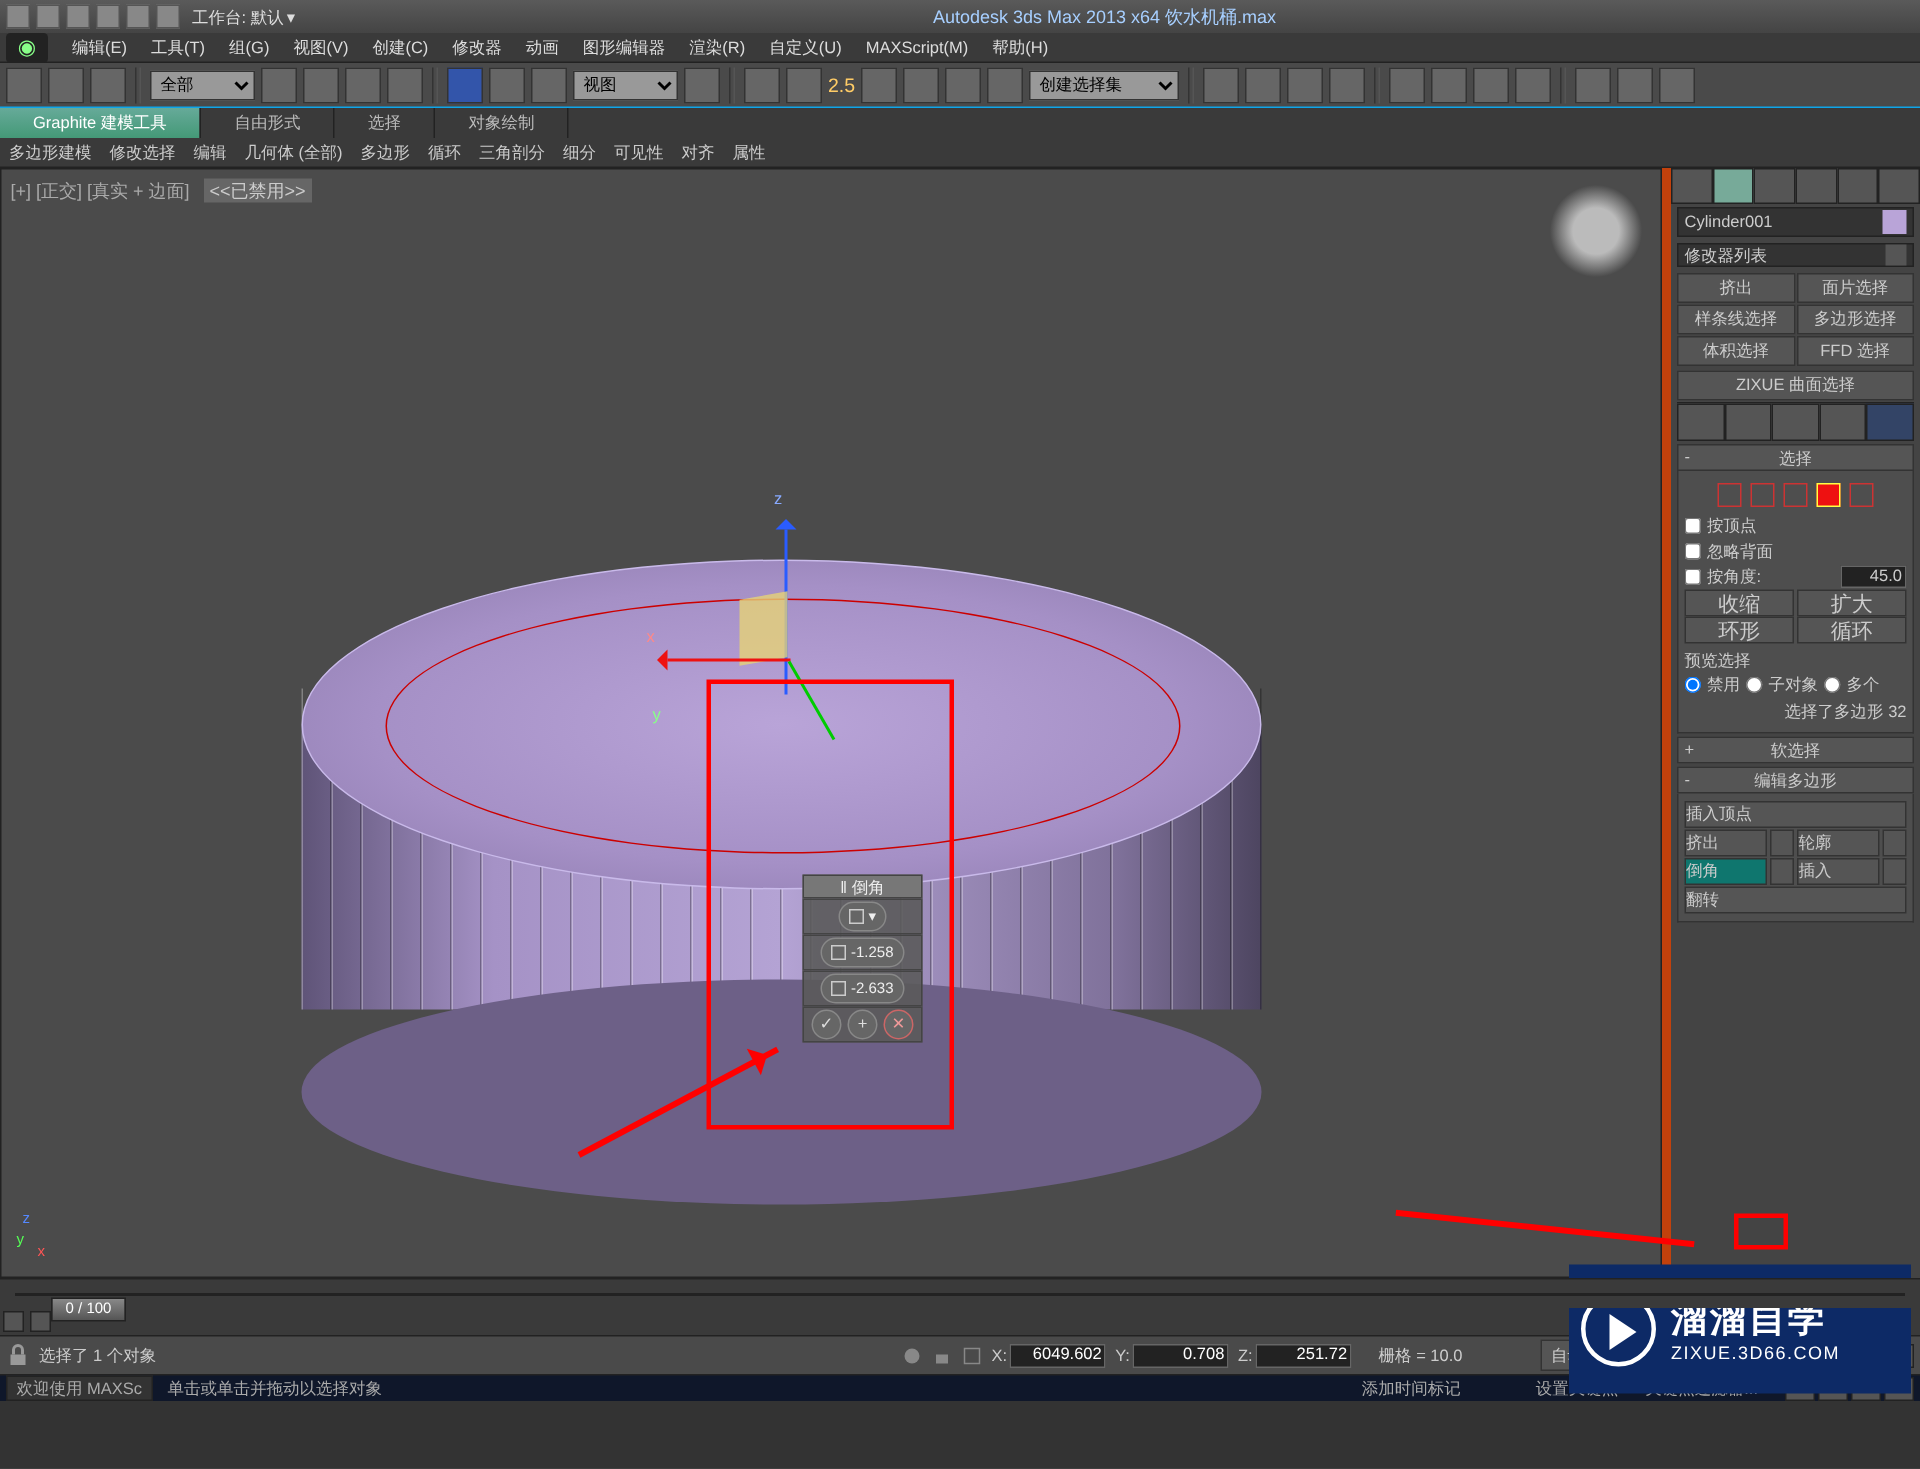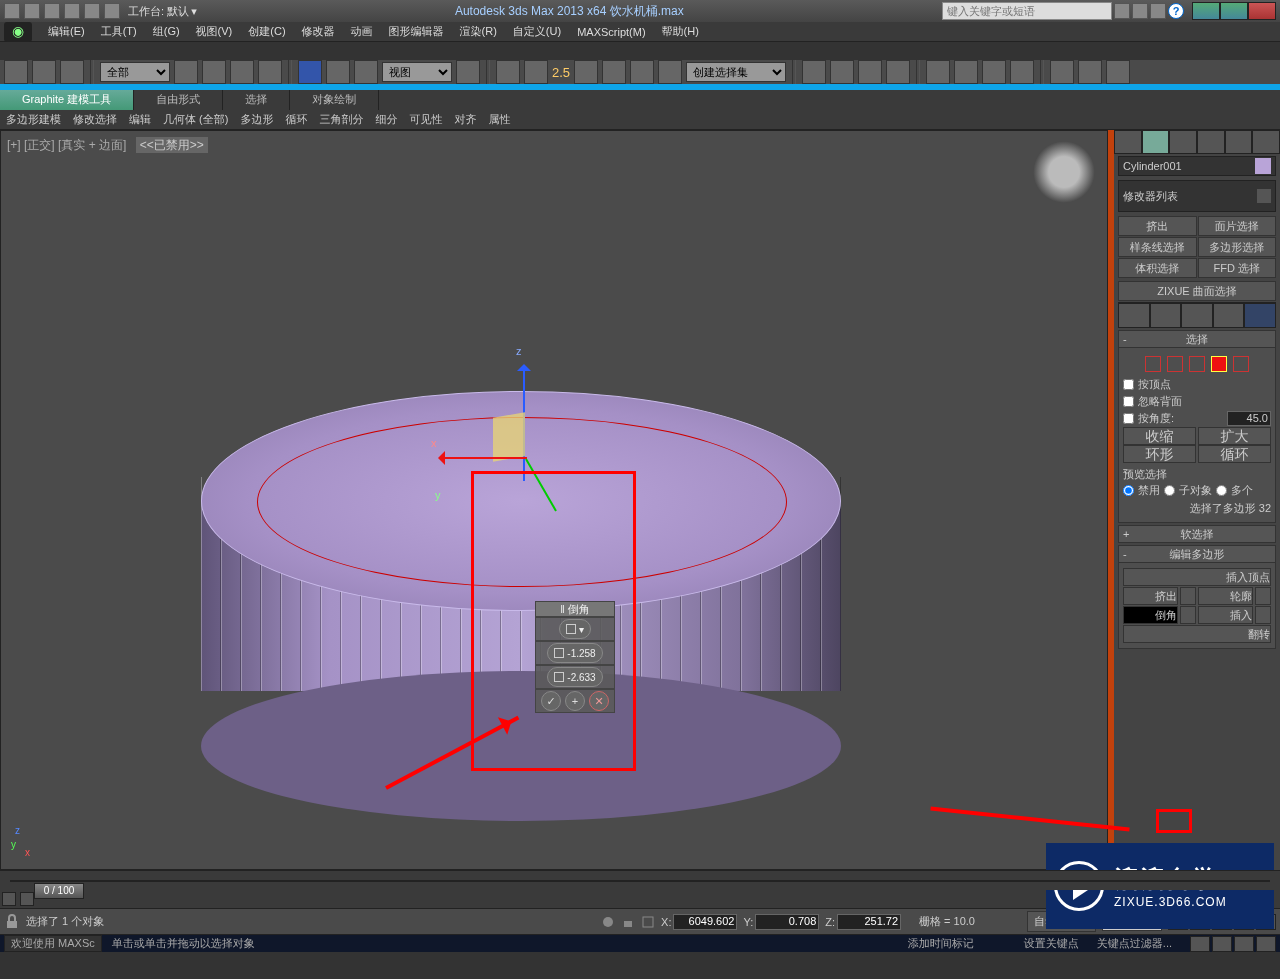--- a/index.html
+++ b/index.html
@@ -16,21 +16,21 @@
 .winbtn { width: 28px; height: 18px; background: linear-gradient(#5a7,#489); border: 1px solid #222; }
 .winbtn.close { background: linear-gradient(#c55,#a33); }
 .help-icon { width:16px;height:16px;border-radius:8px;background:#fff;color:#06c;text-align:center;line-height:15px;font-weight:bold;border:1px solid #06c; }
 
 
 .menubar { height: 20px; background: #3a3a3a; display: flex; align-items: center; padding: 0 4px; border-bottom: 1px solid #222; }
 .app-icon { width: 28px; height: 20px; background: #222; color: #8f8; text-align: center; line-height: 18px; border-radius: 3px; margin-right: 8px; font-size:14px; }
 .menu-item { padding: 0 8px; cursor: pointer; color:#ddd; }
 
 
-.toolbar { height: 30px; background: #4a4a4a; display: flex; align-items: center; padding: 0 4px; gap: 4px; border-bottom: 6px solid #0ea5e9; margin-top: 18px; }
+.toolbar { height: 30px; background: #4a4a4a; display: flex; align-items: center; padding: 0 4px; gap: 4px; border-bottom: 1px solid #0ea5e9; }
 .tb-icon { width: 24px; height: 24px; background: #666; border: 1px solid #333; }
 .tb-sep { width: 4px; height: 24px; border-left: 1px solid #333; border-right: 1px solid #555; margin: 0 2px; }
 .tb-dropdown { height: 20px; background: #999; border: 1px solid #333; font-size: 11px; padding: 0 2px; color:#000; }
 .tb-dropdown.view { width: 70px; }
 .tb-dropdown.all { width: 70px; }
 .tb-dropdown.createsel { width: 100px; }
 .snap-label { color: #ffcc66; font-size: 13px; }
 
 
 .ribbon-tabs { height: 20px; background: #3a3a3a; display: flex; }
@@ -84,21 +84,21 @@
 .annot-arrow { position:absolute; width:150px; height:4px; background:red; transform:rotate(-28deg); transform-origin:left; }
 .annot-arrow::after{ content:""; position:absolute; right:-2px; top:-8px; border:10px solid transparent; border-left-color:red; }
 
 
 .cmdpanel { width: 172px; background: #444; border-left: 6px solid #c2410c; display:flex; flex-direction:column; }
 .cp-tabs { height: 24px; display:flex; background:#333; }
 .cp-tab { flex:1; border:1px solid #222; background:#555; }
 .cp-tab.active { background:#7a9; }
 .obj-name { margin:2px 4px; height:20px; background:#333; border:1px solid #222; padding:2px 4px; color:#ccc; display:flex; align-items:center; }
 .color-swatch { width:16px; height:16px; background:#b9a4d8; margin-left:auto; }
-.mod-dropdown { margin:2px 4px; height:32px; background:#333; border:1px solid #222; padding:0 4px; display:flex; align-items:center; }
+.mod-dropdown { margin:2px 4px; height:16px; background:#333; border:1px solid #222; padding:0 4px; display:flex; align-items:center; }
 .mod-dropdown .dd-arrow { margin-left:auto; width:14px; height:14px; background:#555; }
 .mod-btns { display:flex; flex-wrap:wrap; gap:1px; margin:2px 4px; }
 .mod-btn { flex:1 0 48%; height:20px; background:#555; border:1px solid #333; text-align:center; line-height:18px; color:#ccc; font-size:11px; }
 .mod-stack { margin:4px 4px; height:110px; background:#333; border:1px solid #222; }
 .stack-item { display:flex; align-items:center; background:#4466aa; color:#fff; padding:2px 4px; gap:4px; }
 .stack-pin { width:10px; height:10px; background:#ddd; }
 .stack-sq { width:10px; height:10px; border:1px solid #fff; margin-left:auto; }
 .stack-tb { height:26px; display:flex; border-top:1px solid #222; margin:0 4px; }
 .stack-tb div { flex:1; border:1px solid #222; background:#555; }
 .stack-tb div.act { background:#346; }
@@ -111,23 +111,23 @@
 .sel-ic.poly { background:#e11; border-color:#ff4; }
 .sel-ic.elem { border-color:#c33; }
 .chk-row { display:flex; align-items:center; gap:4px; padding:1px 0; }
 .chk-row input { width:11px; height:11px; }
 .spin { width:44px; height:15px; background:#222; border:1px solid #666; margin-left:auto; text-align:right; padding:0 2px; }
 .btn-row { display:flex; gap:2px; }
 .btn-row .b { flex:1; height:18px; background:#555; border:1px solid #333; text-align:center; line-height:16px; color:#ccc; font-size:14px; }
 .sel-status { text-align:right; padding:2px 0; color:#ccc; font-size:11px; }
 
 .edit-row { display:flex; gap:2px; margin:1px 0; }
-.edit-row .eb { flex:1; height:18px; background:#555; border:1px solid #333; text-align:right; line-height:16px; color:#ccc; font-size:11px; }
+.edit-row .eb { flex:1; height:18px; background:#555; border:1px solid #333; text-align:left; line-height:16px; color:#ccc; font-size:11px; }
 .edit-row .sq { width:16px; height:18px; background:#555; border:1px solid #333; }
-.edit-row .eb.hl { background:#000000; }
+.edit-row .eb.hl { background:#0f766e; }
 
 
 .watermark { position:absolute; right:6px; bottom:50px; width:228px; height:86px; background:#0d2a66; display:flex; align-items:center; padding:0 8px; gap:10px; }
 .wm-play { width:50px;height:50px;border:3px solid #fff;border-radius:25px; position:relative;}
 .wm-play::after{content:"";position:absolute;left:16px;top:12px;border:12px solid transparent;border-left:18px solid #fff;}
 .wm-text { color:#fff; }
 .wm-text .big { font-size:24px; font-weight:bold; letter-spacing:2px; }
 .wm-text .url { font-size:12px; letter-spacing:1px; }
 
 
@@ -161,32 +161,20 @@
     <div class="qat-icon"></div>
     <div class="qat-icon"></div>
     <div class="qat-icon"></div>
     <div class="qat-icon"></div>
     <div class="qat-icon"></div>
     <div class="qat-icon"></div>
   </div>
   <span style="margin-left:8px;color:#ddd">工作台: 默认</span>
   <span style="color:#ddd;margin-left:2px">▾</span>
   <div class="center">Autodesk 3ds Max  2013 x64    饮水机桶.max</div>
-  <div class="right">
-    <input class="search-keyword" placeholder="键入关键字或短语" style="">
-    <div class="qat-icon"></div>
-    <div class="qat-icon"></div>
-    <div class="qat-icon"></div>
-    <div class="help-icon">?</div>
-    <div class="winbtns">
-      <div class="winbtn"></div>
-      <div class="winbtn"></div>
-      <div class="winbtn close"></div>
-    </div>
-  </div>
 </div>
 
 <div class="menubar">
   <div class="app-icon">◉</div>
   <div class="menu-item">编辑(E)</div>
   <div class="menu-item">工具(T)</div>
   <div class="menu-item">组(G)</div>
   <div class="menu-item">视图(V)</div>
   <div class="menu-item">创建(C)</div>
   <div class="menu-item">修改器</div>

